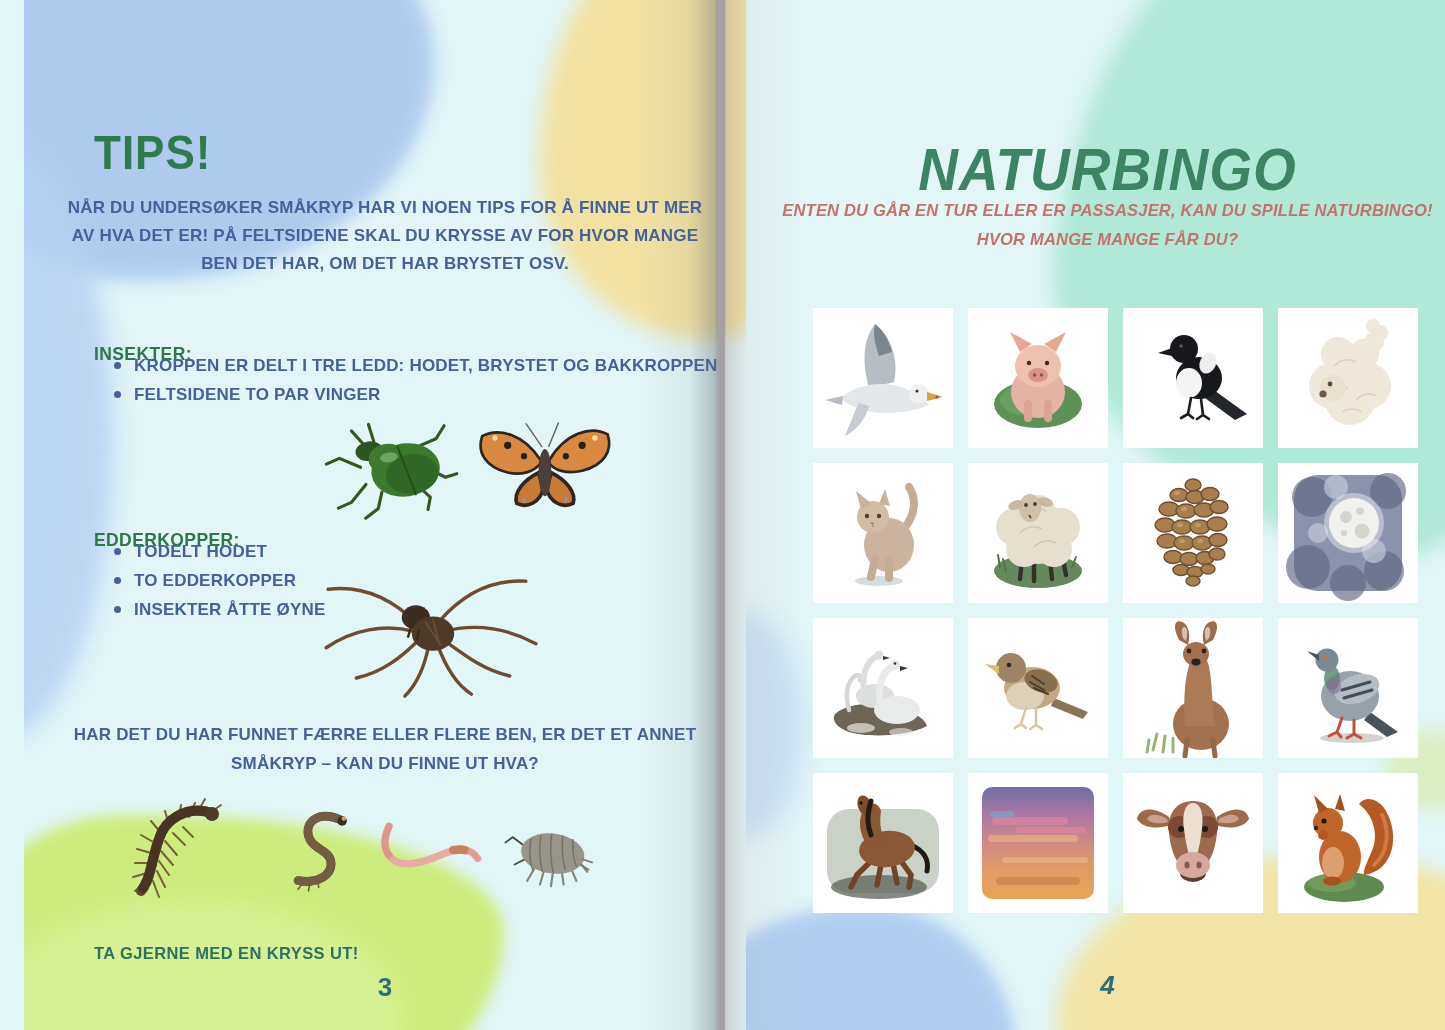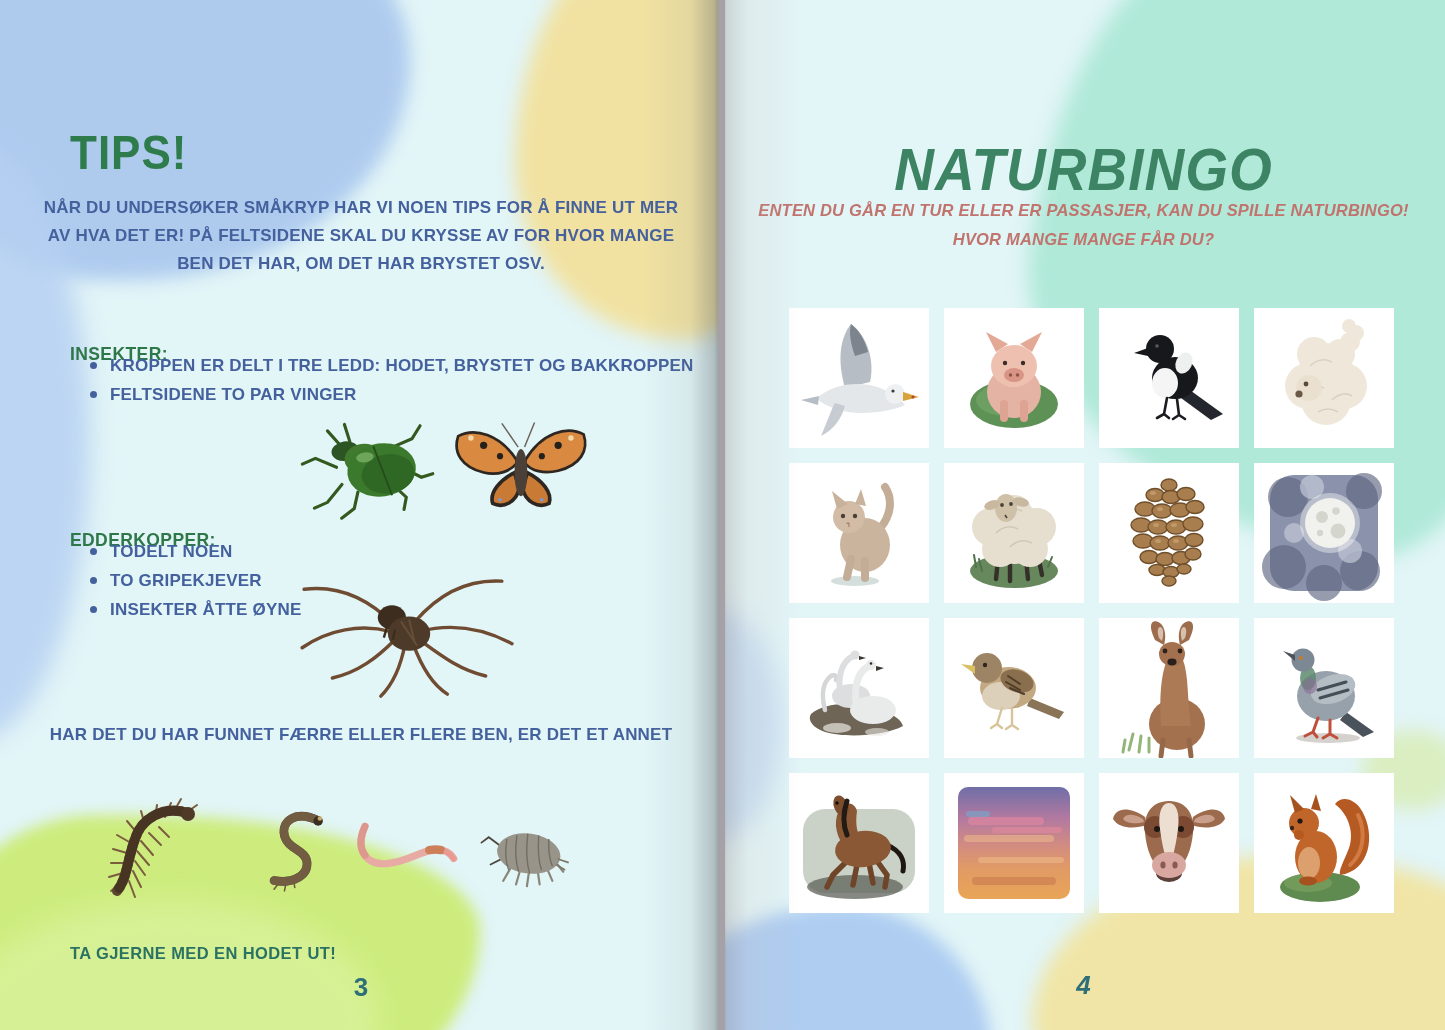--- a/index.html
+++ b/index.html
@@ -1,21 +1,21 @@
 <!DOCTYPE html>
 <html><head>
 <meta charset="utf-8">
 <style>
   html,body{margin:0;padding:0;background:#cfd8da;}
   .canvas{
     position:relative;width:1445px;height:1030px;overflow:hidden;
     background:#E2F5F7;
     font-family:"Liberation Sans","DejaVu Sans",sans-serif;
   }
-  .page{position:absolute;top:0;height:1030px;overflow:hidden;}
+  .page{position:absolute;top:0;height:1030px;overflow:hidden;margin-left:24px;}
   .page.left{left:0;width:722px;}
   .page.right{left:722px;width:723px;font-style:italic;}
 
   
   .blob{position:absolute;z-index:0;}
   .b-blue-tl{left:-70px;top:-120px;width:480px;height:400px;background:#a9c7ee;
     border-radius:46% 54% 62% 38% / 52% 48% 58% 42%;filter:blur(9px);opacity:.9;}
   .b-blue-edge{left:-120px;top:140px;width:210px;height:600px;background:#b6d0f2;
     border-radius:40% 60% 55% 45% / 45% 50% 50% 55%;filter:blur(12px);opacity:.85;}
   .b-yellow-tr{left:515px;top:-80px;width:290px;height:420px;background:#f1e2a2;
@@ -113,22 +113,22 @@
     </div>
 
     <h2 class="z h2 h-insekter">INSEKTER:</h2>
     <ul class="z blist l-insekter">
       <li>KROPPEN ER DELT I TRE LEDD: HODET, BRYSTET OG BAKKROPPEN</li>
       <li>FELTSIDENE TO PAR VINGER</li>
     </ul>
 
     <h2 class="z h2 h-edder">EDDERKOPPER:</h2>
     <ul class="z blist l-edder">
-      <li>TODELT NOEN</li>
-      <li>TO GRIPEKJEVER</li>
+      <li>TODELT HODET</li>
+      <li>TO EDDERKOPPER</li>
       <li>INSEKTER ÅTTE ØYNE</li>
     </ul>
 
     <div class="ill i-beetle">
       <svg viewBox="0 0 150 120">
         <g stroke="#33591f" stroke-width="3.2" fill="none" stroke-linecap="round">
           <path d="M44,58 L24,46 L10,50"></path>
             <path d="M47,76 L30,92 L16,96"></path>
             <path d="M62,86 L56,102 L42,110"></path>
           <path d="M97,82 L110,98 L106,110"></path>
@@ -180,20 +180,21 @@
         </g>
         <ellipse cx="103" cy="82" rx="14" ry="12" fill="#3c2d1e"></ellipse>
         <ellipse cx="120" cy="98" rx="21" ry="17" fill="#4e3a28"></ellipse>
         <path d="M112,86 L128,110 M120,84 L126,108" stroke="#6b543c" stroke-width="2" opacity=".8"></path>
         <path d="M98,92 L95,102 M106,94 L104,104" stroke="#3c2d1e" stroke-width="2.4"></path>
       </svg>
     </div>
 
     <div class="z para p-question">
       <div>HAR DET DU HAR FUNNET FÆRRE ELLER FLERE BEN, ER DET ET ANNET</div>
+      <div>SMÅKRYP – KAN DU FINNE UT HVA?</div>
     </div>
 
     <div class="ill i-centipede">
       <svg viewBox="0 0 120 115">
         <g stroke="#7a5c3f" stroke-width="2" fill="none" stroke-linecap="round">
           <path d="M90,22 L104,12"></path>
             <path d="M80,20 L88,6"></path>
           <path d="M72,24 L78,10"></path>
             <path d="M62,26 L64,12"></path>
             <path d="M52,32 L48,18"></path>
@@ -259,21 +260,21 @@
           <path d="M34,26 C32,38 32,50 36,60"></path>
             <path d="M45,22 C43,36 43,50 47,62"></path>
           <path d="M57,20 C55,36 55,50 59,64"></path>
             <path d="M69,22 C68,36 68,48 72,60"></path>
           <path d="M80,26 C80,38 80,46 84,56"></path>
         </g>
         <path d="M90,48 L102,52 M88,54 L98,60" stroke="#7c786c" stroke-width="2"></path>
       </svg>
     </div>
 
-    <div class="z footer-note">TA GJERNE MED EN HODET UT!</div>
+    <div class="z footer-note">TA GJERNE MED EN KRYSS UT!</div>
     <div class="z pagenum pn-left">3</div>
   </section>
 
   <section class="page right">
     <div class="blob b-mint-tr"></div>
     <div class="blob b-blue-mid"></div>
     <div class="blob b-blue-br"></div>
     <div class="blob b-yellow-br"></div>
     <div class="blob b-green-br"></div>
 

